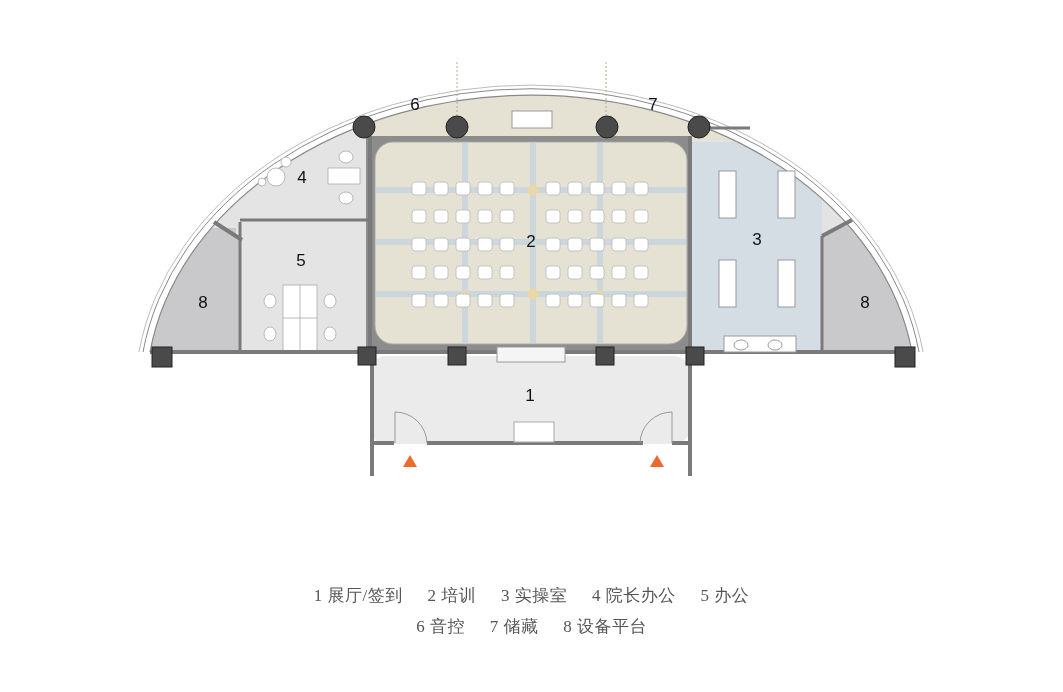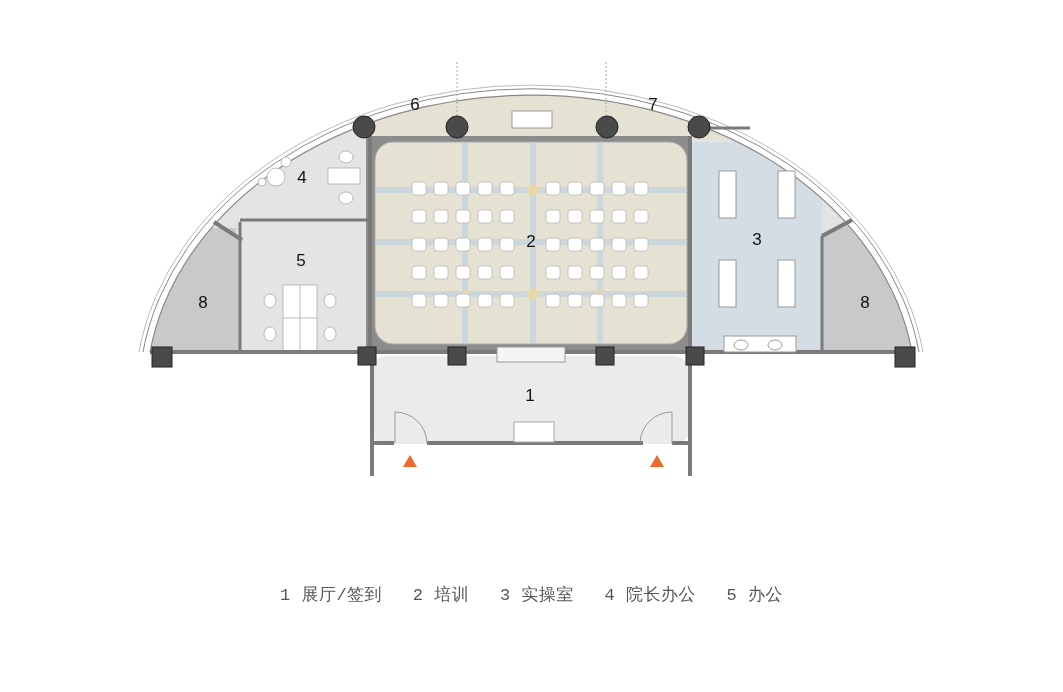--- a/index.html
+++ b/index.html
@@ -1,19 +1,19 @@
 <!DOCTYPE html>
 <html><head>
 <meta charset="utf-8">
 <style>
   html, body { margin:0; padding:0; background:#ffffff; }
   body { width:1063px; height:692px; position:relative; overflow:hidden; font-family:"DejaVu Sans", sans-serif; }
   #plan { position:absolute; left:0; top:0; width:1063px; height:560px; }
   .room-label { font-family:"Liberation Sans", sans-serif; font-size:17px; fill:#111; text-anchor:middle; dominant-baseline:middle; }
-  #legend { position:absolute; left:0; top:580px; width:1063px; text-align:center; color:#555; font-size:17px; line-height:31px; font-family:Liberation Mono, monospace; letter-spacing:0.5px; }
+  #legend { position:absolute; left:0; top:580px; width:1063px; text-align:center; color:#555; font-size:17px; line-height:31px; font-family:Liberation Serif, serif; letter-spacing:0.5px; }
   #legend .row span.item { margin:0 10px; }
 </style>
 </head>
 <body>
 
 <svg id="plan" viewBox="0 0 1063 560" xmlns="http://www.w3.org/2000/svg">
   <defs>
     <clipPath id="dome">
       <path d="M150,352 A385,300 0 0 1 912,352 Z"></path>
     </clipPath>
@@ -213,13 +213,18 @@
 </svg>
 
 <div id="legend">
   <div class="row">
     <span class="item"><span>1</span> <span>展厅/签到</span></span>
     <span class="item"><span>2</span> <span>培训</span></span>
     <span class="item"><span>3</span> <span>实操室</span></span>
     <span class="item"><span>4</span> <span>院长办公</span></span>
     <span class="item"><span>5</span> <span>办公</span></span>
   </div>
+  <div class="row">
+    <span class="item"><span>6</span> <span>音控</span></span>
+    <span class="item"><span>7</span> <span>储藏</span></span>
+    <span class="item"><span>8</span> <span>设备平台</span></span>
+  </div>
 </div>
 
 </body></html>

